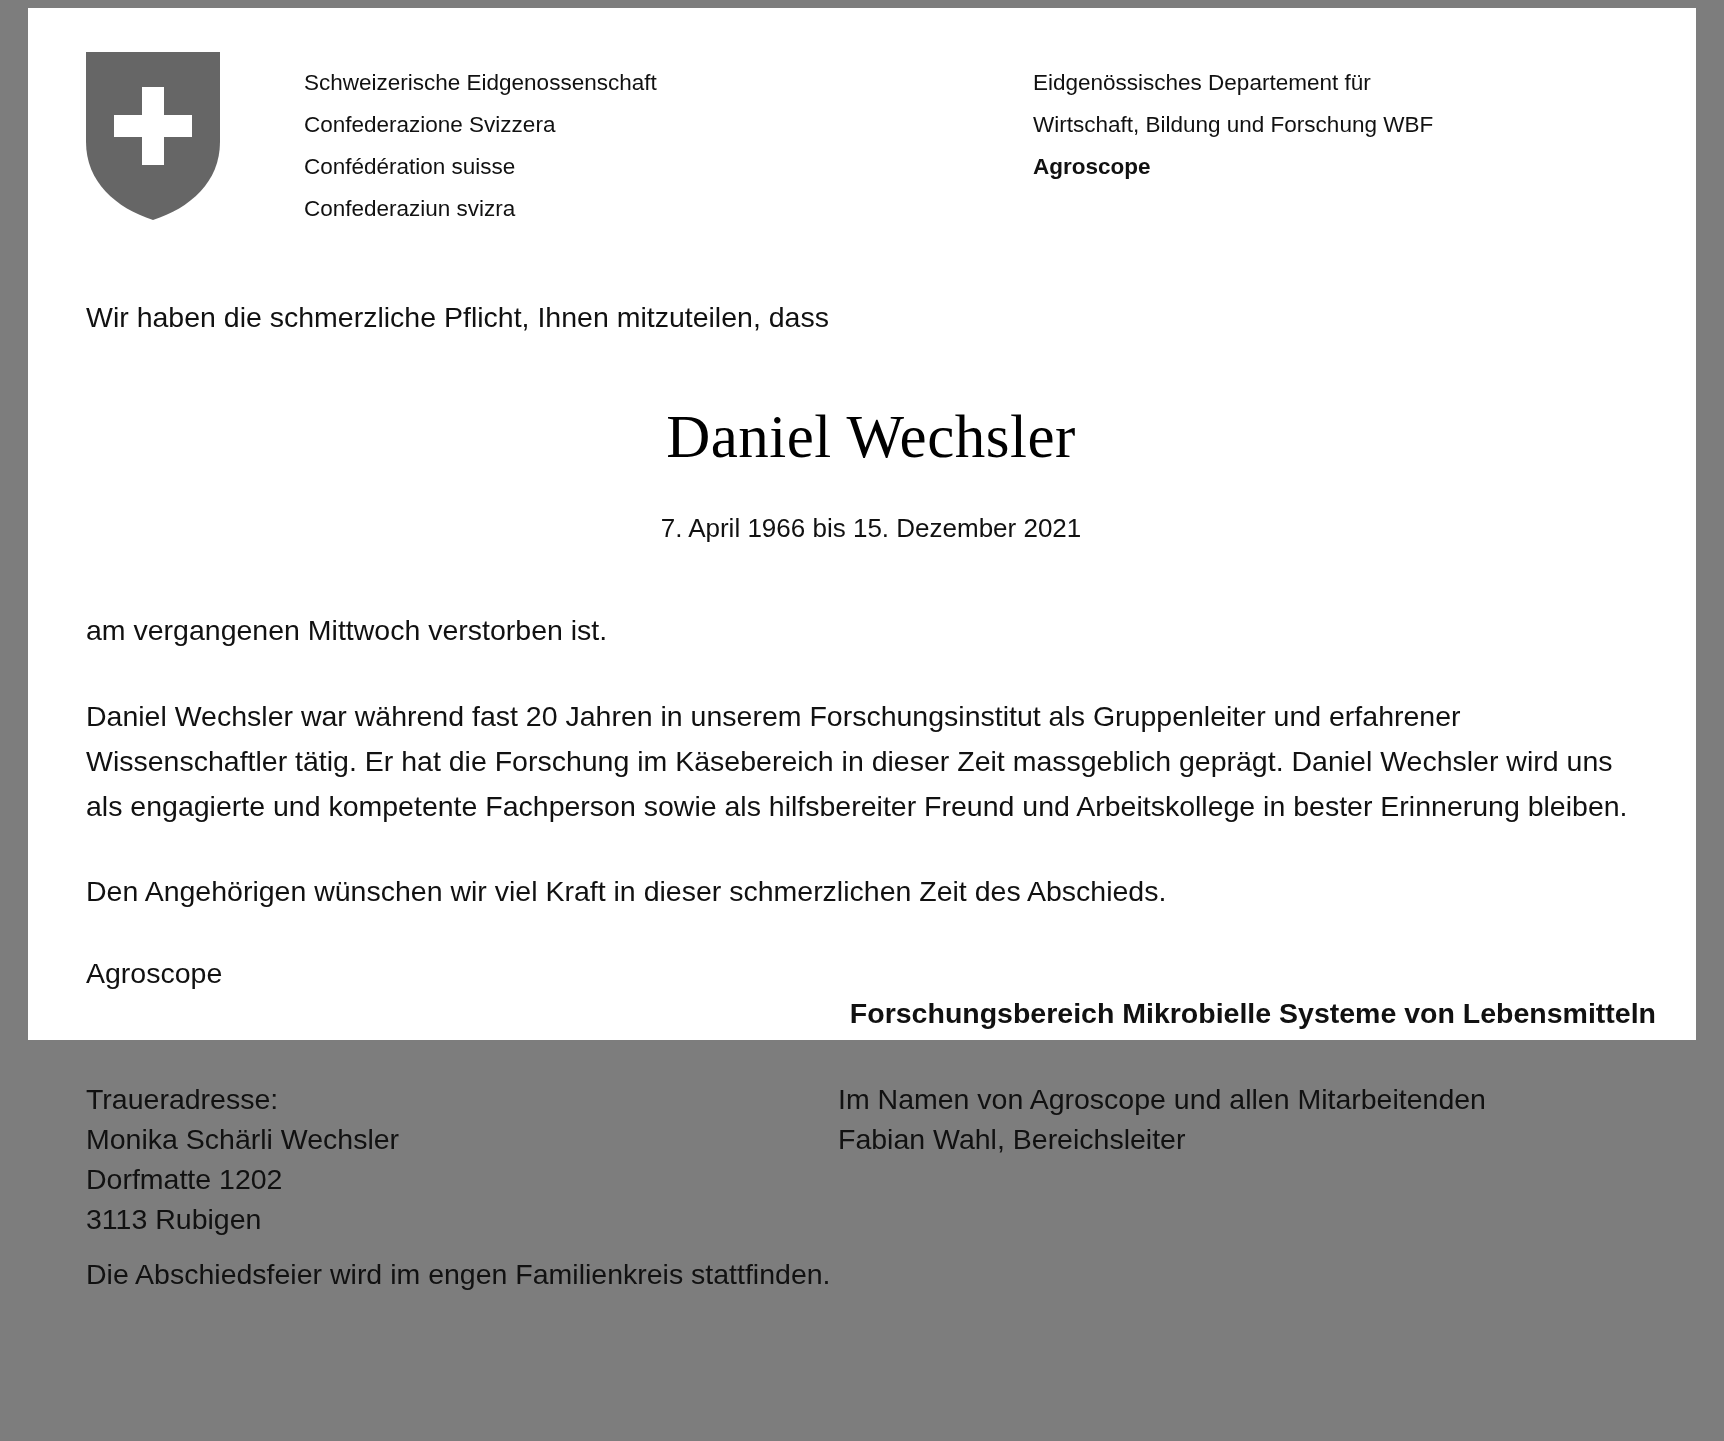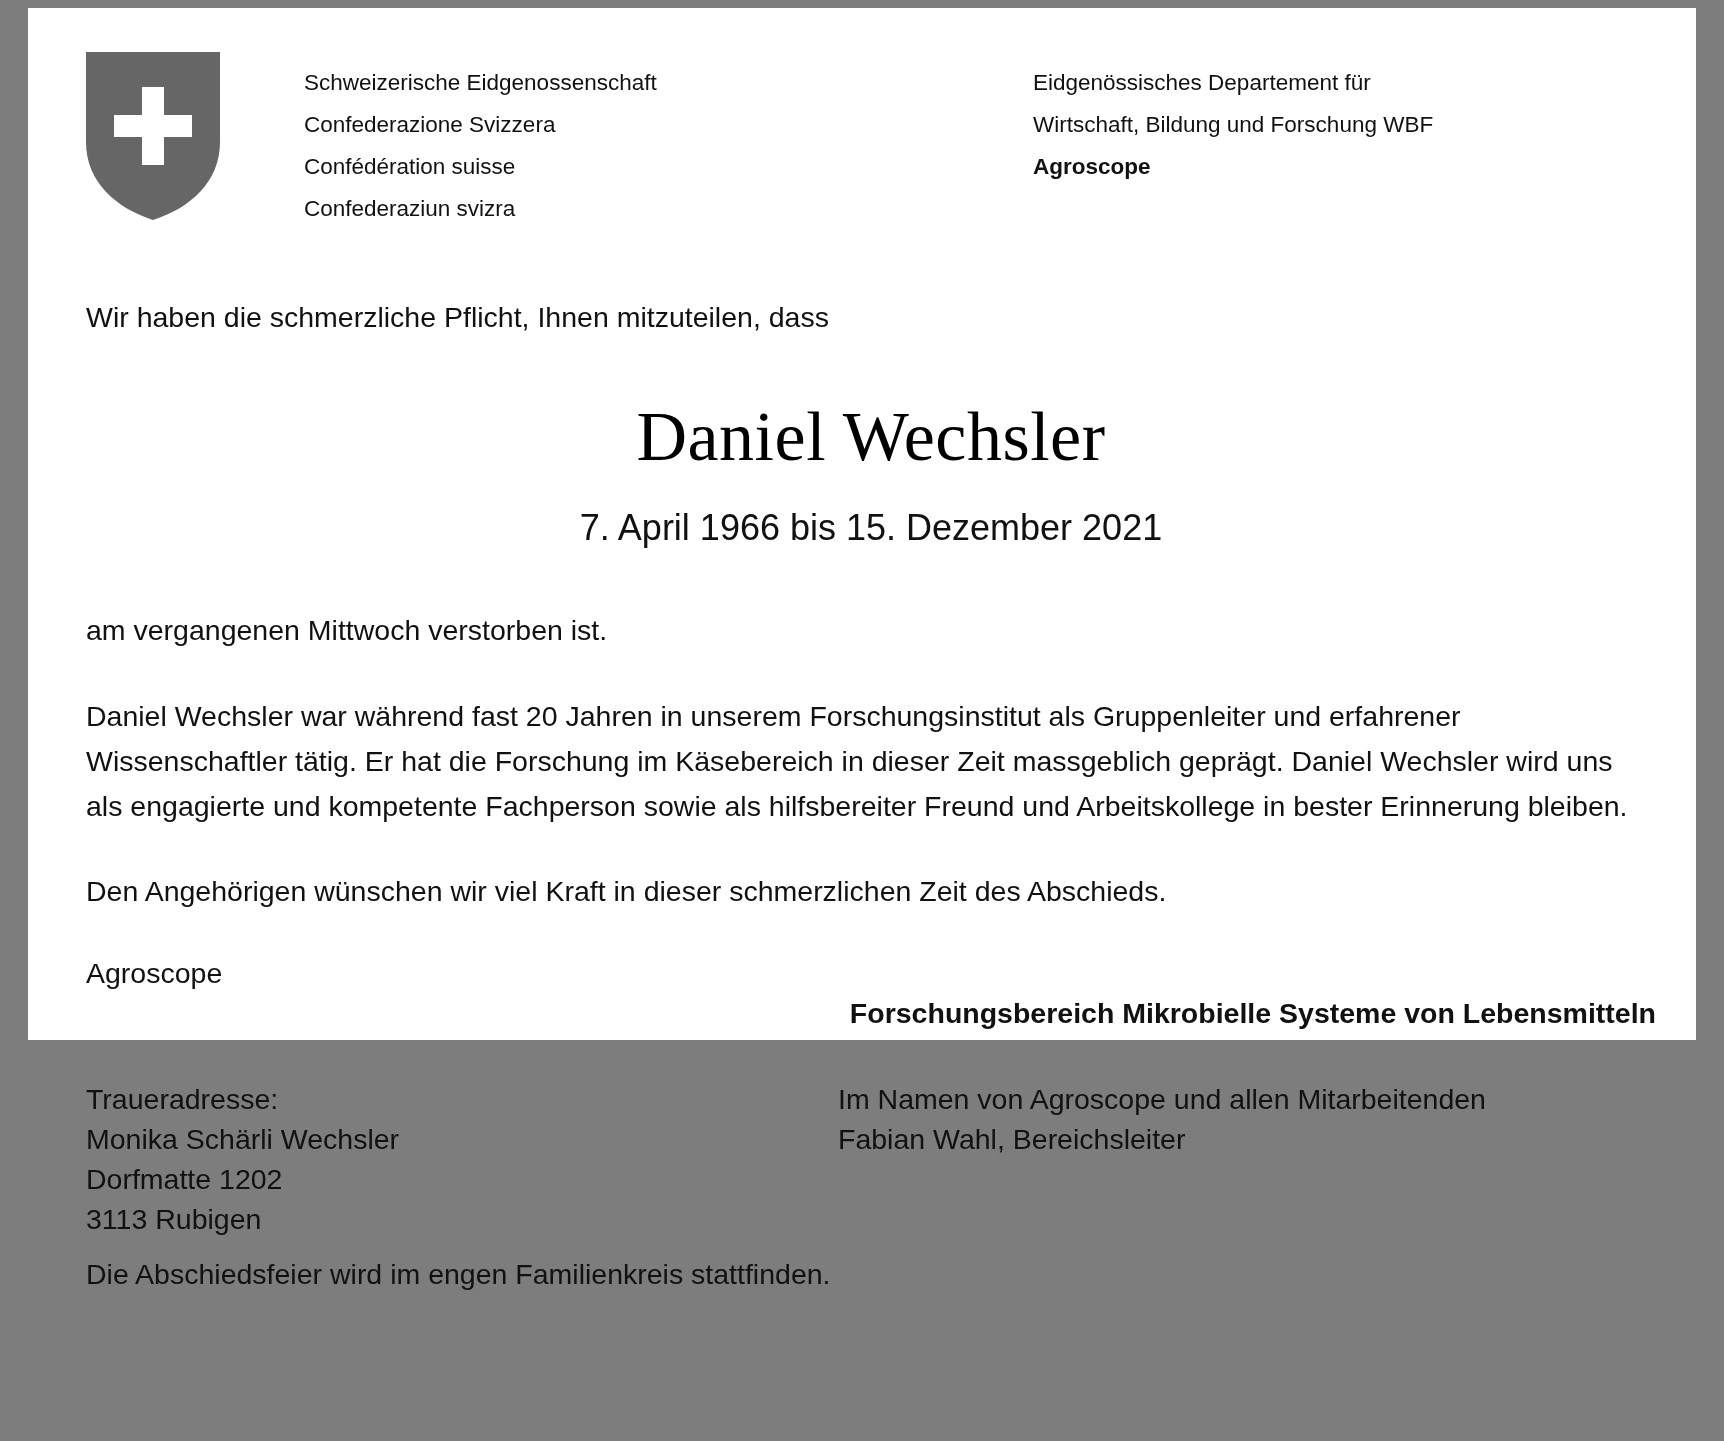--- a/index.html
+++ b/index.html
@@ -66,29 +66,29 @@
     width: 1570px;
     font-size: 28.5px;
     line-height: 40px;
     color: #111;
   }
   .lead { margin: 0; }
 
   .name {
     text-align: center;
     font-family: "Liberation Serif", serif;
-    font-size: 70px;
+    font-size: 61px;
     line-height: 90px;
     margin: 55px 0 0 0;
     letter-spacing: 0.5px;
     color: #000;
   }
   .dates {
     text-align: center;
-    font-size: 36px;
+    font-size: 26px;
     margin: 26px 0 0 0;
     color: #111;
   }
 
   .para {
     margin: 0;
   }
   .gap-1 { height: 62px; }
   .gap-2 { height: 44px; }
   .gap-3 { height: 42px; }

